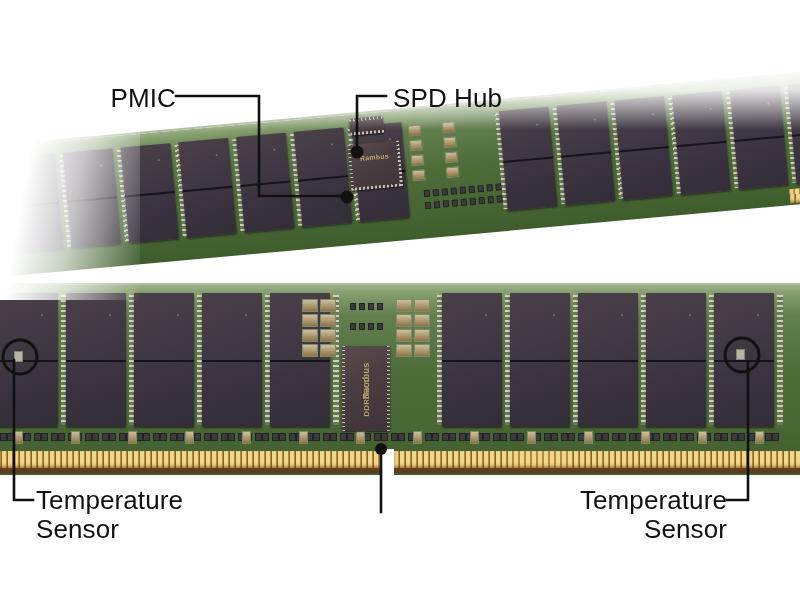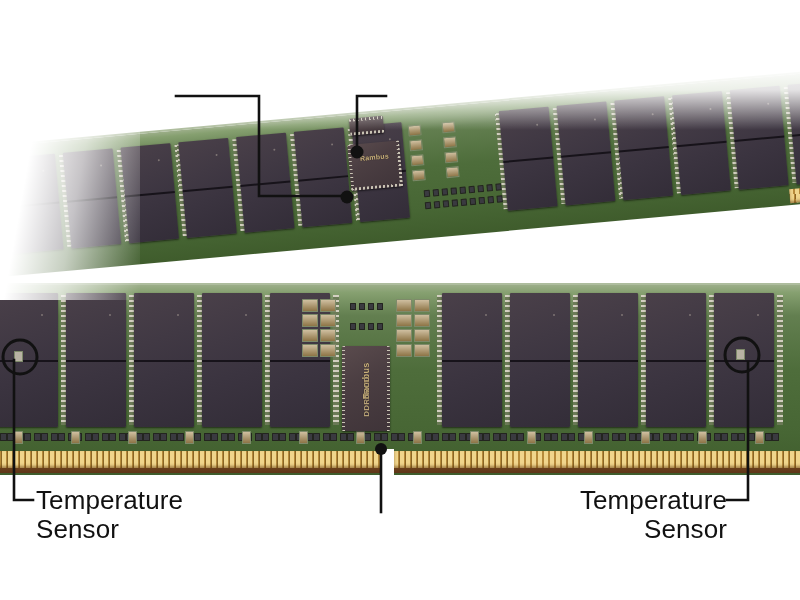--- a/index.html
+++ b/index.html
@@ -461,17 +461,19 @@
       <circle cx="347" cy="197" r="6.5"></circle>
       <circle cx="357" cy="152" r="6.5"></circle>
       <circle cx="381" cy="449" r="6"></circle>
     </g>
     <g stroke="#111" stroke-width="3" fill="none">
       <circle cx="20" cy="357" r="17"></circle>
       <circle cx="742" cy="355" r="17"></circle>
     </g>
   </svg>
 
+  <div class="label r" style="left:0px;top:84px;width:176px;">PMIC</div>
+  <div class="label" style="left:393px;top:84px;">SPD Hub</div>
   <div class="label" style="left:36px;top:486px;">Temperature
 Sensor</div>
   <div class="label r" style="left:480px;top:486px;width:247px;">Temperature
 Sensor</div>
 </div>
 
 </body></html>

